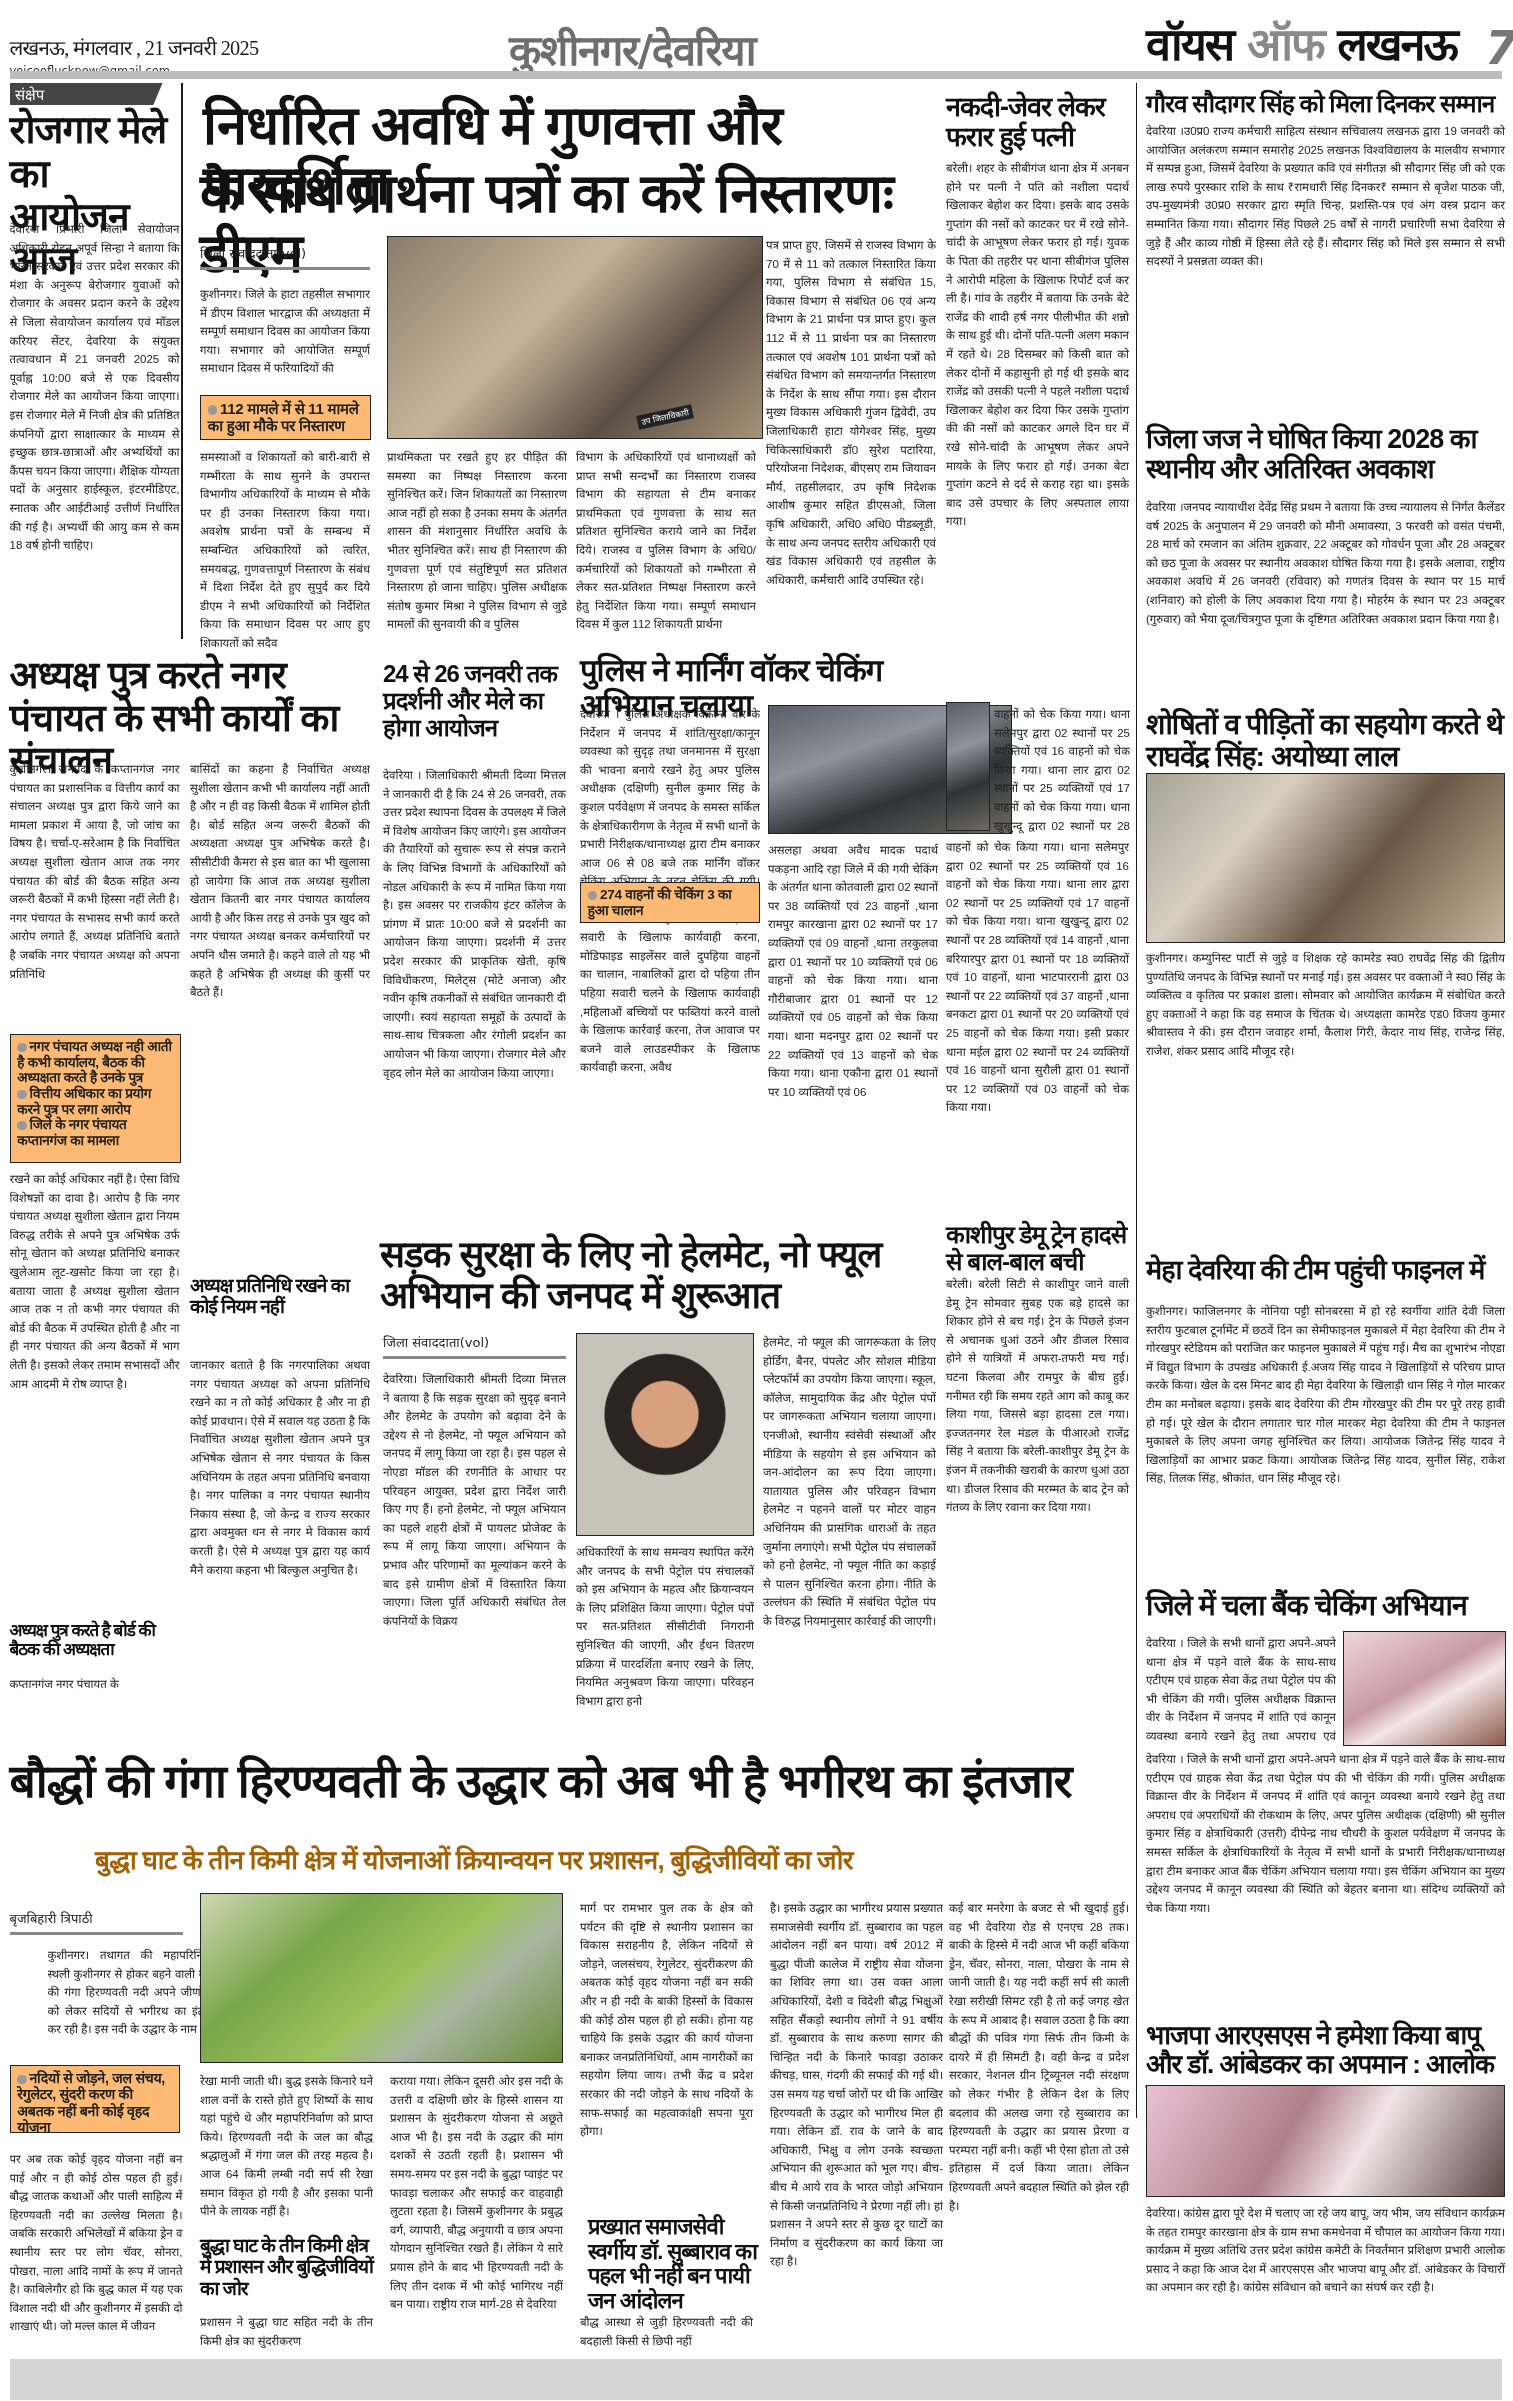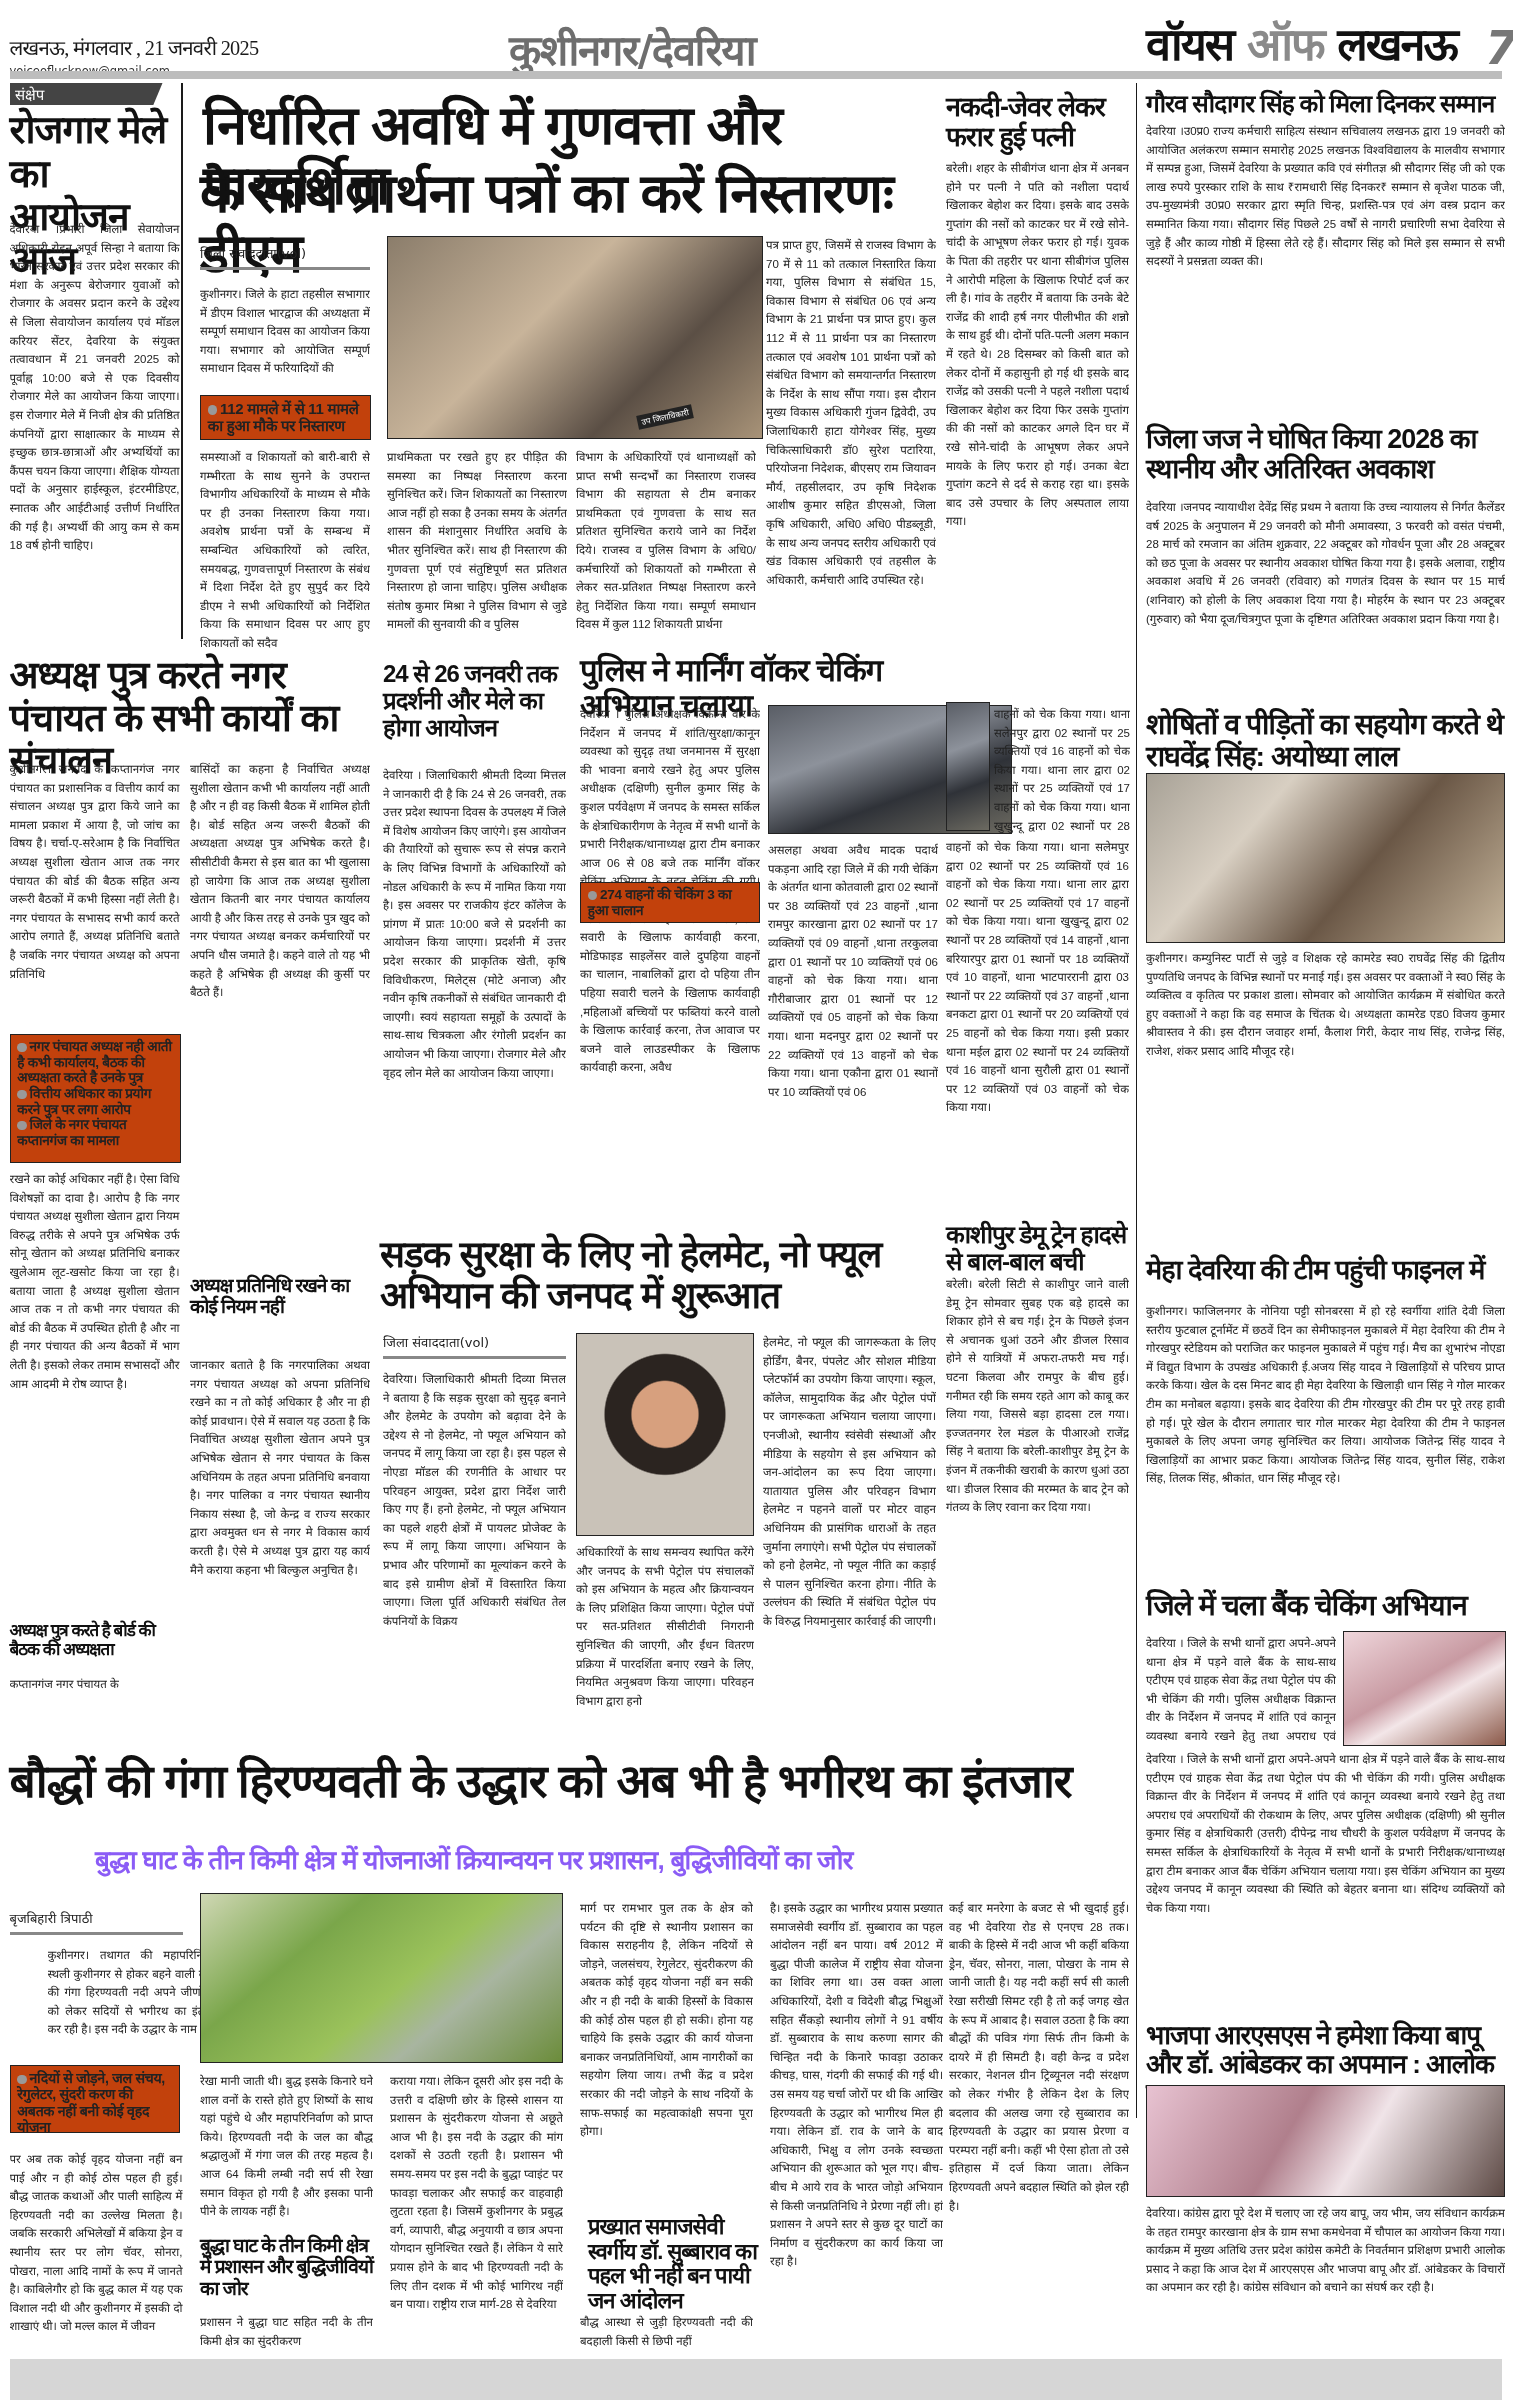--- a/index.html
+++ b/index.html
@@ -18,24 +18,24 @@
   .hd { font-weight: 900; color: #111; line-height: 1.12; letter-spacing: -1px; font-family: "Liberation Sans", sans-serif; }
   .brief-tag { left: 9.5px; top: 83px; width: 153px; height: 22px; background: #444; color:#fff; font-size: 15px; padding: 1.4px 5.4px; clip-path: polygon(0 0,100% 0,94% 100%,0 100%); }
   .byline { font-size: 13px; color:#222; border-bottom: 3.4px solid #888; padding-bottom: 5.4px; }
   .photo { background: linear-gradient(135deg,#8b7d6b,#c8b49a 40%,#5b4f45 70%,#a89378); border: 1.4px solid #222; }
   .photo.night { background: linear-gradient(160deg,#5a5e66,#8d929b 35%,#2f3238 65%,#6c6a61); }
   .photo.green { background: linear-gradient(140deg,#cfd7b4,#7aa64a 30%,#9bc25b 55%,#a8b5a0 70%,#6b8c3a); }
   .photo.pink { background: linear-gradient(120deg,#e8c3d2,#b07f8c 40%,#f0e4e8 60%,#5d4a45); }
   .photo.bank { background: linear-gradient(150deg,#efd6db,#c89aa2 45%,#f3e6e8 60%,#8c5a4a); }
   .photo.group { background: linear-gradient(130deg,#a7a196,#d8cfc2 30%,#6a5746 60%,#c6b59b); }
   .photo.portrait { background: radial-gradient(circle at 50% 40%,#d7a07e 0 22%,#2b2420 23% 40%,#c9c2b8 41%); }
-  .box { border: 1.4px solid #222; background:#c2410c; padding: 4.1px 6.8px; font-weight: 900; color:#222; font-family:"Liberation Sans",sans-serif; line-height:1.15; letter-spacing:-0.3px;}
+  .box { border: 1.4px solid #222; background:#fdba74; padding: 4.1px 6.8px; font-weight: 900; color:#222; font-family:"Liberation Sans",sans-serif; line-height:1.15; letter-spacing:-0.3px;}
   .dot { display:inline-block; width:9.5px; height:9.5px; border-radius:50%; background:#999; margin-right:2.7px; vertical-align: middle; }
   .footer-bar { left: 9.5px; top: 2359px; width: 1492px; height: 41px; background: #d6d6d6; }
-  .sub-hd { font-weight: 900; color:#8b5cf6; letter-spacing:-0.7px; font-family:"Liberation Sans",sans-serif; }
+  .sub-hd { font-weight: 900; color:#a16207; letter-spacing:-0.7px; font-family:"Liberation Sans",sans-serif; }
 </style>
 </head>
 <body>
 
 <div class="abs masthead-date">लखनऊ, मंगलवार , 21 जनवरी  2025</div>
 <div class="abs masthead-email">voiceoflucknow@gmail.com</div>
 <div class="abs masthead-section">कुशीनगर/देवरिया</div>
 <div class="abs masthead-brand"><span>वॉयस </span><span class="grey">ऑफ </span><span>लखनऊ</span></div>
 <div class="abs masthead-page">7</div>
 <div class="abs topbar"></div>

